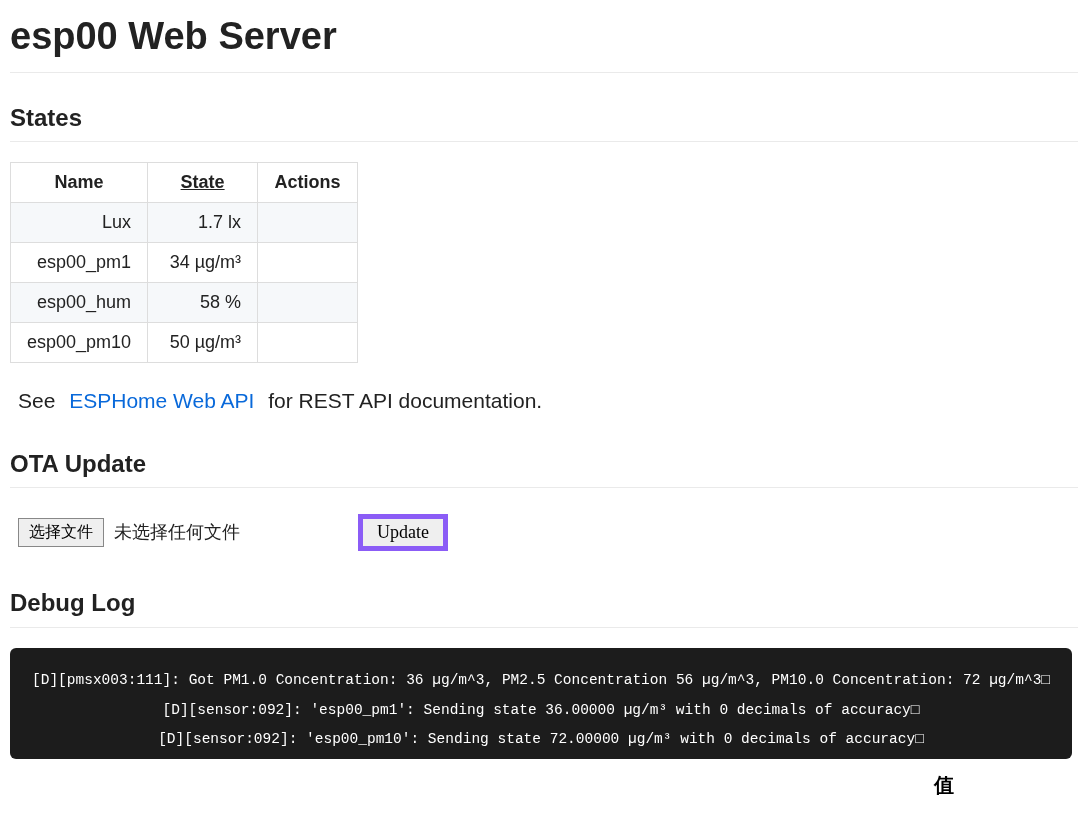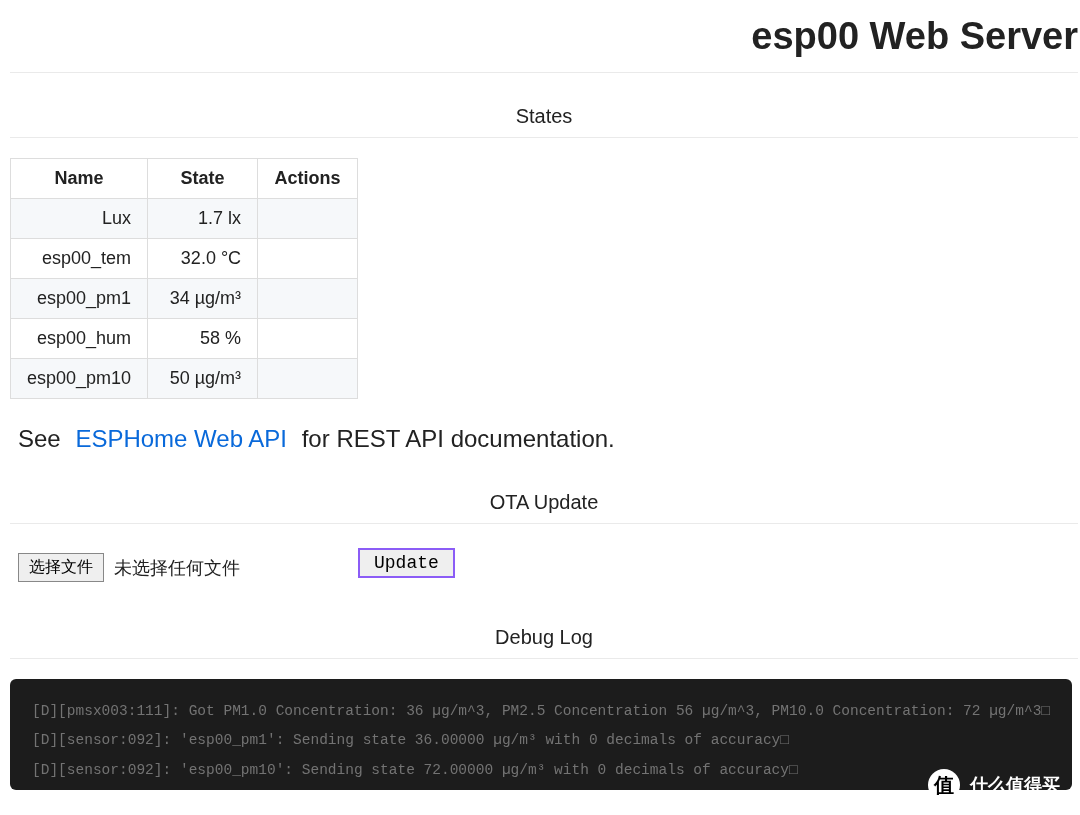--- a/index.html
+++ b/index.html
@@ -14,66 +14,64 @@
       padding: 0 6px;
       width: 1080px;
     }
     h1 {
       font-size: 38px;
       font-weight: 600;
       line-height: 1.2;
       padding: 10px 0 12px;
       border-bottom: 1px solid #eaeaea;
       margin-bottom: 20px;
-      text-align: right;
     }
     h2 {
-      font-size: 20px;
-      font-weight: 400;
+      font-size: 24px;
+      font-weight: 700;
       line-height: 1.1;
       padding: 12px 0 10px;
       border-bottom: 1px solid #eaeaea;
       margin-bottom: 20px;
-      text-align: center;
     }
     .states-table {
       border-collapse: collapse;
       border: 1px solid #ddd;
       margin-bottom: 22px;
     }
     .states-table th,
     .states-table td {
       border: 1px solid #ddd;
       padding: 9px 16px;
       text-align: right;
       font-size: 18px;
       vertical-align: middle;
     }
     .states-table th {
       text-align: center;
       font-weight: 600;
       background: #fff;
     }
     .states-table th.col-name { width: 130px; }
-    .states-table th.col-state { width: 110px; }
+    .states-table th.col-state { width: 110px; text-decoration: underline; }
     .states-table th.col-actions { width: 100px; }
     .states-table tbody tr:nth-child(odd) td {
       background: #f6f8fa;
     }
     .api-note {
-      font-size: 24px;
+      font-size: 21px;
       margin-bottom: 22px;
     }
     .api-note a {
       color: #0969da;
       text-decoration: none;
     }
     .ota-row {
       display: flex;
-      align-items: flex-start;
+      align-items: center;
       gap: 0;
       margin-bottom: 22px;
     }
     .file-chooser {
       display: inline-flex;
       align-items: center;
       margin-right: 110px;
     }
     .file-btn {
       font-family: inherit;
@@ -81,41 +79,42 @@
       padding: 3px 10px;
       background: #efefef;
       border: 1px solid #888;
       cursor: pointer;
     }
     .file-status {
       font-size: 18px;
       margin-left: 6px;
     }
     .update-btn {
-      font-family: Liberation Mono, monospace;
+      font-family: Liberation Serif, serif;
       font-size: 18px;
       padding: 3px 14px;
       background: #efefef;
-      border: 2px solid #8b5cf6;
+      border: 5px solid #8b5cf6;
       cursor: pointer;
     }
     .debug-log {
       background: #1c1c1c;
       border-radius: 6px;
       padding: 18px 18px 4px;
       font-family: "SFMono-Regular", Consolas, "Liberation Mono", Menlo, monospace;
       font-size: 14.5px;
       line-height: 1.5;
       color: #0dd;
       overflow: hidden;
       width: 1062px;
     }
     .debug-log .line {
-      color: #737373;
+      color: #ffffff;
       white-space: pre;
+      text-align: center;
     }
     .watermark {
       position: fixed;
       right: 12px;
       bottom: 10px;
       display: flex;
       align-items: center;
       gap: 6px;
       color: #fff;
       font-size: 18px;
@@ -150,25 +149,20 @@
       <th class="col-actions">Actions</th>
     </tr>
   </thead>
   <tbody id="states-body">
       <tr>
         <td>Lux</td>
         <td>1.7 lx</td>
         <td></td>
       </tr>
       <tr>
-        <td>esp00_tem</td>
-        <td>32.0 °C</td>
-        <td></td>
-      </tr>
-      <tr>
         <td>esp00_pm1</td>
         <td>34 µg/m³</td>
         <td></td>
       </tr>
       <tr>
         <td>esp00_hum</td>
         <td>58 %</td>
         <td></td>
       </tr>
       <tr>

